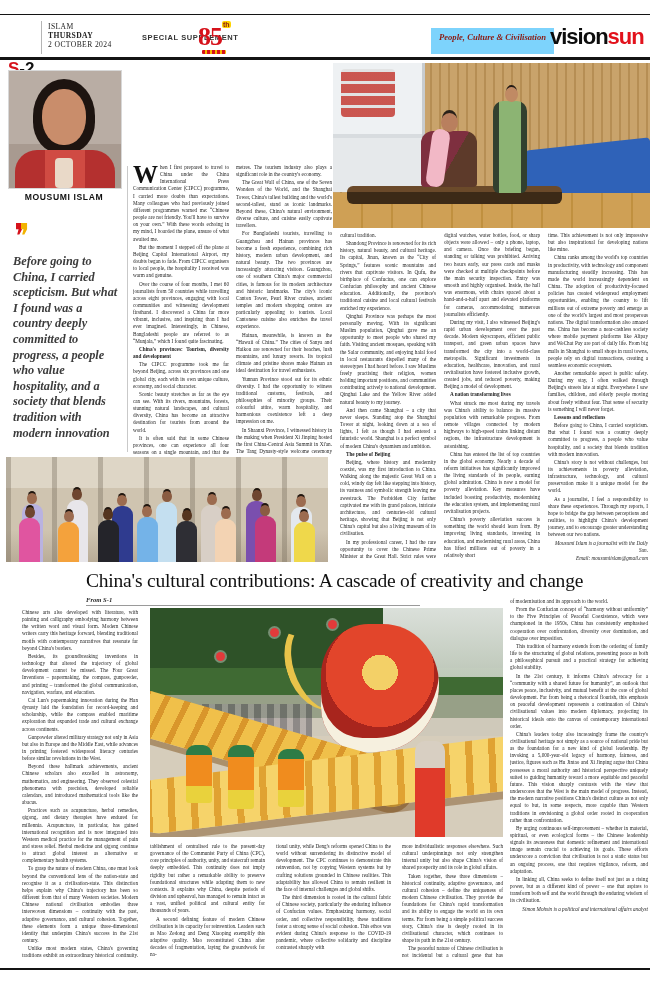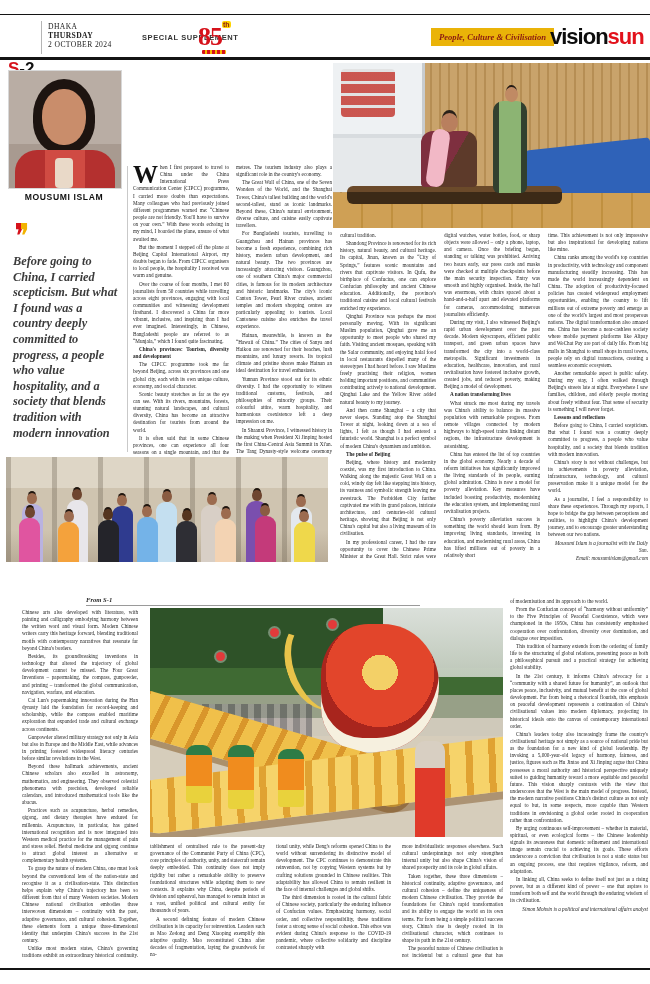--- a/index.html
+++ b/index.html
@@ -13,22 +13,22 @@
   .dateblock{font:700 7.6px/9.2px "Liberation Serif",serif;letter-spacing:.4px;color:#222;}
   .dateblock .lite{font-weight:500;}
   .supp{font:700 7.5px/9px "Liberation Sans",sans-serif;letter-spacing:.6px;color:#333;}
   .logo76{font:900 26px/22px "Liberation Serif",serif;color:#d6121b;letter-spacing:-1px;}
   .logo76 sup{font:800 7px/7px "Liberation Sans",sans-serif;color:#8b1a12;background:#ffd400;
               border-radius:2px;padding:0 1px;vertical-align:18px;letter-spacing:0;}
   .gate{width:24px;height:4px;background:repeating-linear-gradient(90deg,#d6121b 0 3px,#f5b800 3px 5px);
         border-radius:1px;}
   .natday{font:800 11px/12px "Liberation Sans",sans-serif;color:#d6121b;letter-spacing:.2px;}
   .natsub{font:500 6.6px/8px "Liberation Sans",sans-serif;color:#222;letter-spacing:.2px;}
-  .badge{background:#eab308;color:#8b1a12;font:700 italic 8.6px/10px "Liberation Serif",serif;
-         padding:4px 8px 4px 8px;}
+  .badge{background:#7dd3fc;color:#8b1a12;font:700 italic 8.6px/10px "Liberation Serif",serif;
+         padding:4px 8px 12px 8px;}
   .brand{font:800 22px/22px "Liberation Sans",sans-serif;letter-spacing:-1px;color:#0d0d0d;}
   .brand .sun{color:#e2121c;margin-top:40px;}
   
   .headline1{font:700 27.5px/30.5px "Liberation Serif",serif;color:#101010;white-space:pre-line;
              background:#fff;}
   .author-name{font:800 8.6px/10px "Liberation Sans",sans-serif;letter-spacing:.6px;color:#111;
                text-align:center;}
   .qmarks{font:34px/20px "DejaVu Sans",sans-serif;letter-spacing:-6px;}
   .qmarks .q1{color:#d6121b;} .qmarks .q2{color:#f2b300;}
   .pullquote{font:600 italic 12.3px/15.6px "Liberation Serif",serif;color:#3c3c3c;white-space:pre-line;}
@@ -105,21 +105,21 @@
 <body>
 
 <div class="page">
 
   <div class="abs rule" style="left:0;top:14px;width:650px;height:1px;"></div>
   <div class="abs page-tag" style="left:8px;top:24px;">
     <span class="red">S</span><span>-2</span>
   </div>
   <div class="abs" style="left:41px;top:21px;width:1px;height:33px;background:#b5b5b5;"></div>
   <div class="abs dateblock" style="left:48px;top:22px;">
-    <div class="lite">DHAKA</div>
+    <div class="lite">ISLAM</div>
     <div>THURSDAY</div>
     <div class="lite">2 OCTOBER 2024</div>
   </div>
   <div class="abs supp" style="left:142px;top:33px;">SPECIAL SUPPLEMENT</div>
   <div class="abs" style="left:198px;top:21px;text-align:center;">
     <div class="logo76"><span>85</span><sup>th</sup></div>
     <div class="gate" style="margin:2px auto 0;"></div>
   </div>
   <div class="abs badge" style="left:431px;top:28px;">People, Culture &amp; Civilisation</div>
   <div class="abs brand" style="left:550px;top:26px;">
@@ -216,20 +216,21 @@
       <div class="person" style="--c:#f4a23c;height:40px;"></div>
       <div class="person" style="--c:#24242a;height:42px;--s:#55351f;"></div>
       <div class="person" style="--c:#74b3e8;height:45px;"></div>
       <div class="person" style="--c:#2e2e34;height:41px;--s:#55351f;"></div>
       <div class="person" style="--c:#f3d3b3;height:43px;"></div>
       <div class="person" style="--c:#c43a7a;height:46px;--s:#8a5c42;"></div>
       <div class="person" style="--c:#efd84b;height:40px;"></div>
     </div>
   </div>
 
+  <div class="abs headline2" style="left:86px;top:570px;width:560px;">China's cultural contributions: A cascade of creativity and change</div>
   <div class="abs fromtag" style="left:86px;top:596px;">From S-1</div>
   <div class="abs" style="left:86px;top:605px;width:334px;height:1px;background:#9a9a9a;"></div>
 
   <div class="abs photo drg" style="left:150px;top:608px;width:353px;height:229px;">
     <div class="sky"></div>
     <div class="crowd"></div>
     <div class="whisker"></div>
     <div class="head"></div>
     <div class="body1"></div>
     <div class="body2"></div>

